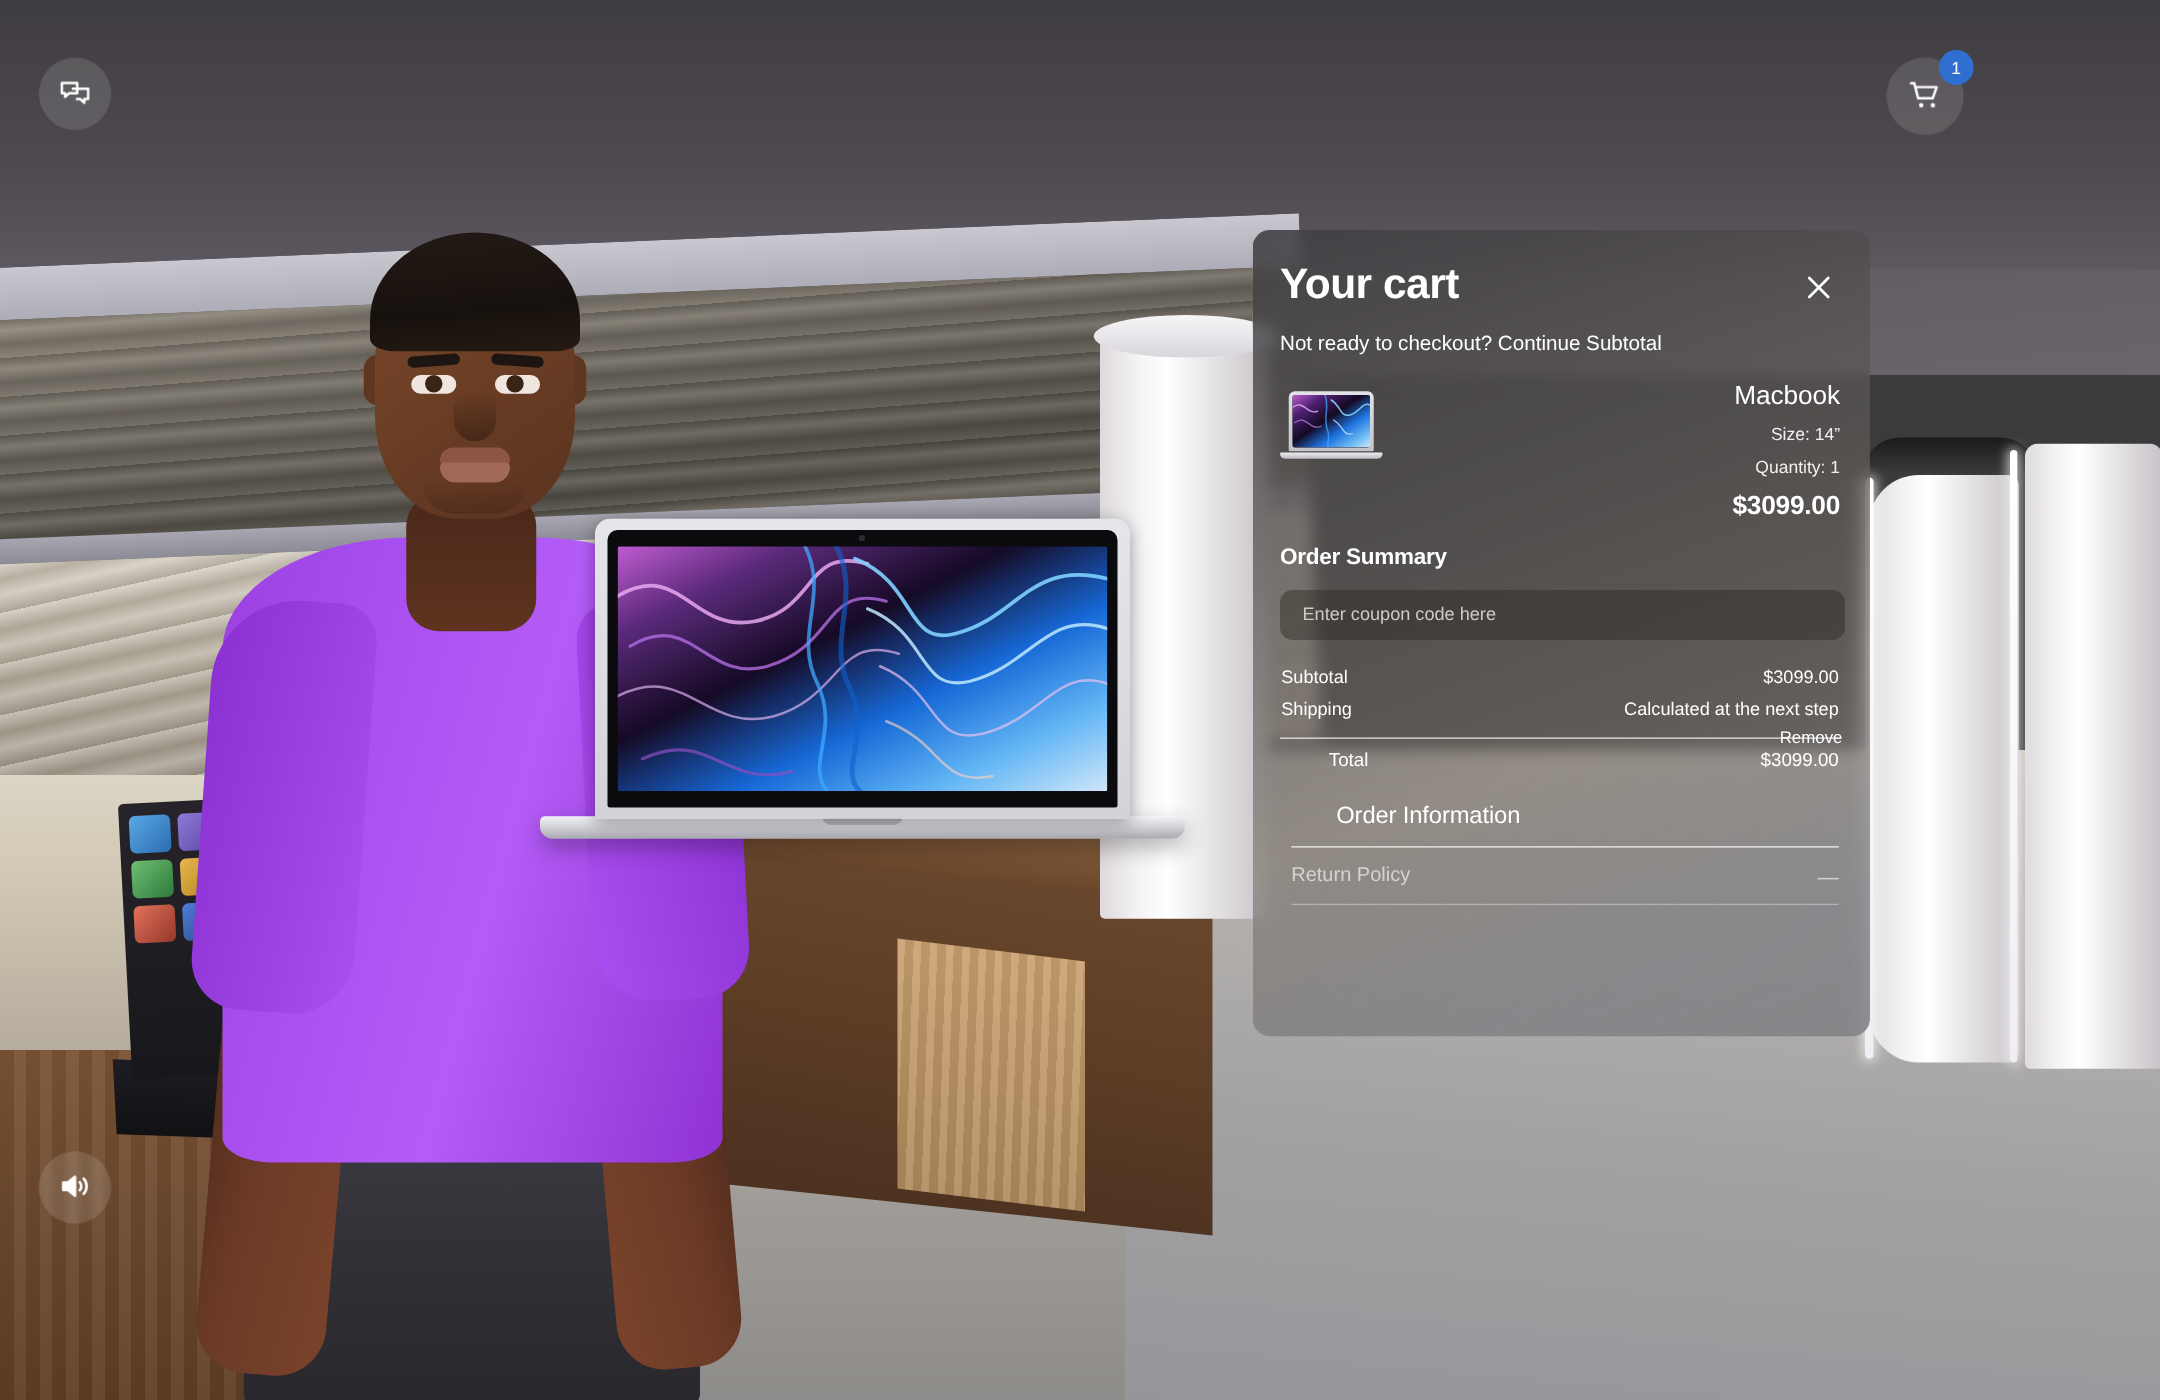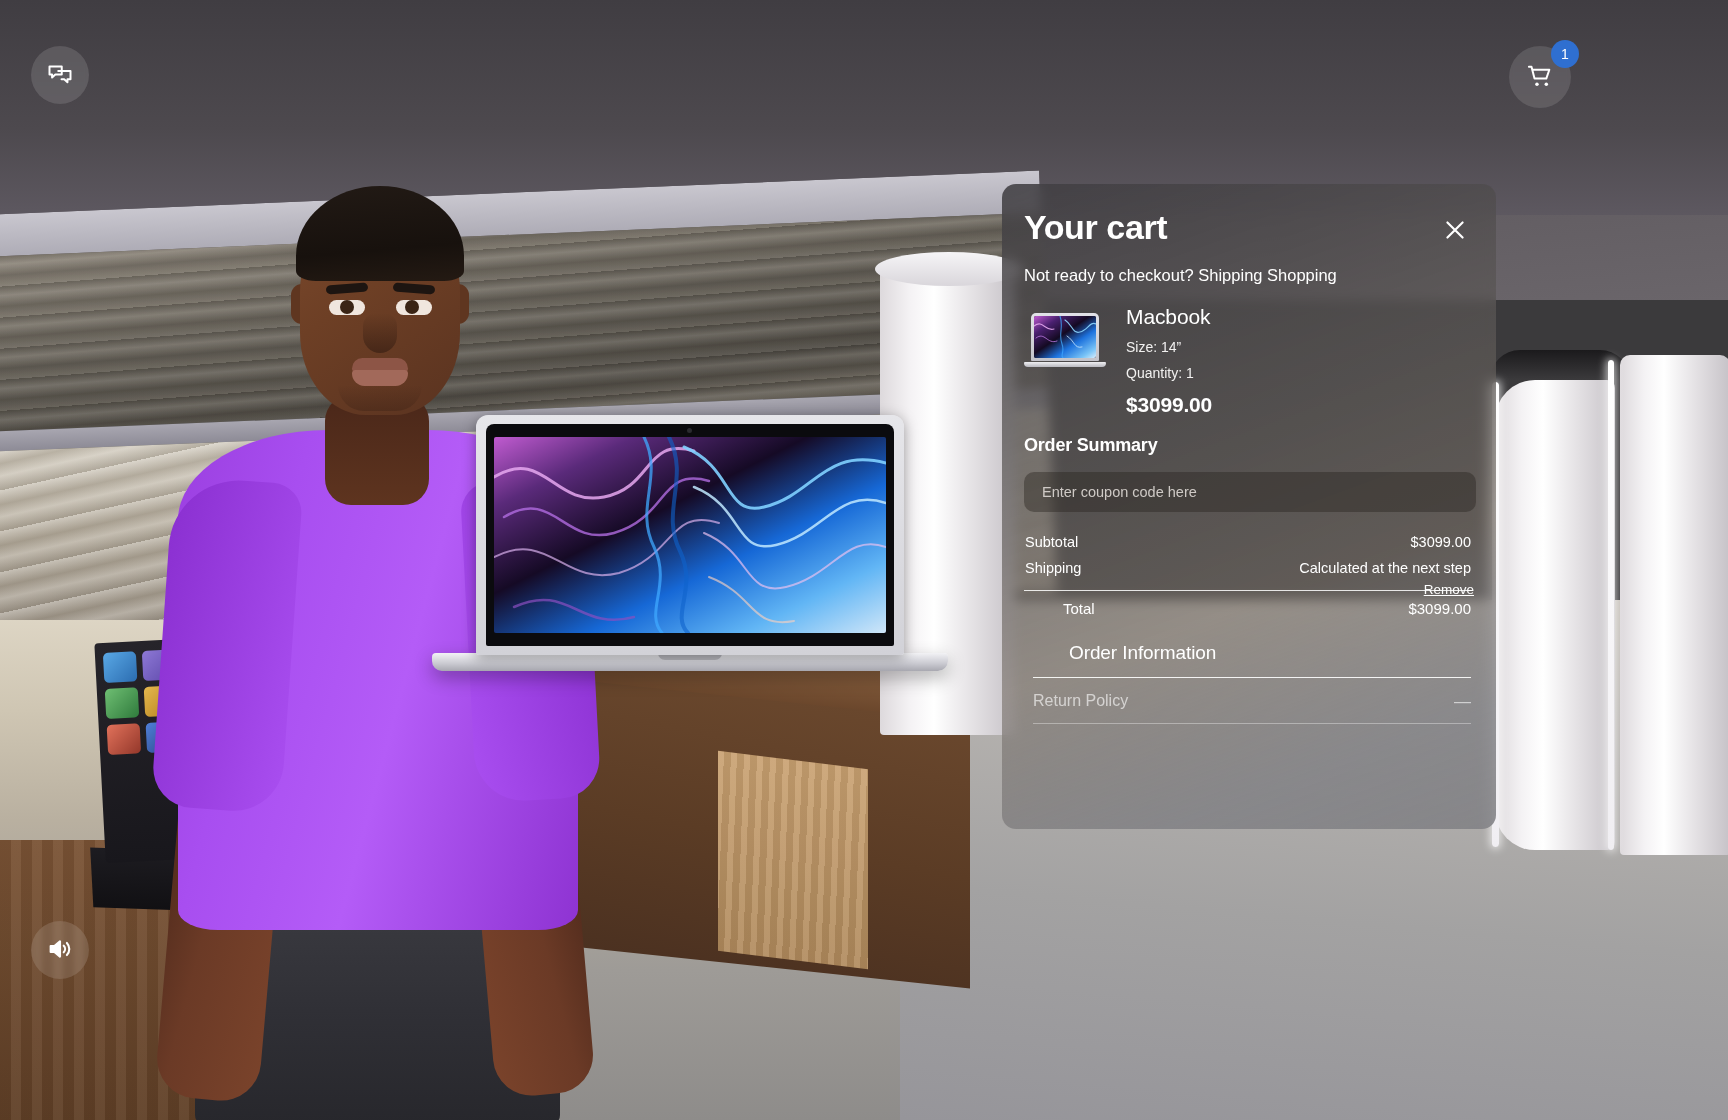--- a/index.html
+++ b/index.html
@@ -368,20 +368,21 @@
     margin-top: 20px;
     font-size: 16.5px;
     color: #fff;
     cursor: pointer;
   }
 
   .item-row {
     margin-top: 20px;
     display: flex;
     gap: 20px;
+    text-align: right;
   }
   .item-thumb {
     width: 82px; height: 62px;
     position: relative;
     flex: none;
     margin-top: 8px;
   }
   .thumb-lid {
     position:absolute; left:7px; top:0; width:68px; height:48px;
     background: linear-gradient(180deg,#e2e2e8,#c3c3ca);
@@ -399,21 +400,20 @@
   }
   .item-info { flex: 1; min-width: 0; }
   .item-name { font-size: 21px; font-weight: 500; letter-spacing: -0.1px; }
   .item-meta { font-size: 14px; margin-top: 10px; color: #f2f1f0; }
   .item-price { font-size: 21px; font-weight: 700; margin-top: 12px; letter-spacing: -0.2px; }
   .remove-link {
     position: absolute;
     right: 22px; top: 398px;
     font-size: 13.5px;
     color: #fff;
-    text-decoration: underline;
     cursor: pointer;
     background: none; border: none;
     font-family: inherit;
   }
 
   .summary-title {
     font-size: 18px;
     font-weight: 700;
     margin-top: 18px;
     letter-spacing: -0.2px;
@@ -632,21 +632,21 @@
       <div class="cart-title">Your cart</div>
       <button class="close-x">
         <span>
           <svg viewBox="0 0 24 24" fill="none" stroke="#ffffff" stroke-width="2" stroke-linecap="round">
             <path d="M5 5 L19 19 M19 5 L5 19"></path>
           </svg>
         </span>
       </button>
     </div>
 
-    <div class="continue-line">Not ready to checkout? Shipping Shopping</div>
+    <div class="continue-line">Not ready to checkout? Continue Subtotal</div>
 
     <div class="item-row">
       <div class="item-thumb">
         <div class="thumb-lid"></div>
         <div class="thumb-screen">
           <svg viewBox="0 0 62 42" preserveAspectRatio="none">
             <defs>
               <linearGradient id="wp2" x1="0" y1="0" x2="1" y2="1">
                 <stop offset="0%" stop-color="#c05bd0"></stop>
                 <stop offset="22%" stop-color="#4a2070"></stop>

